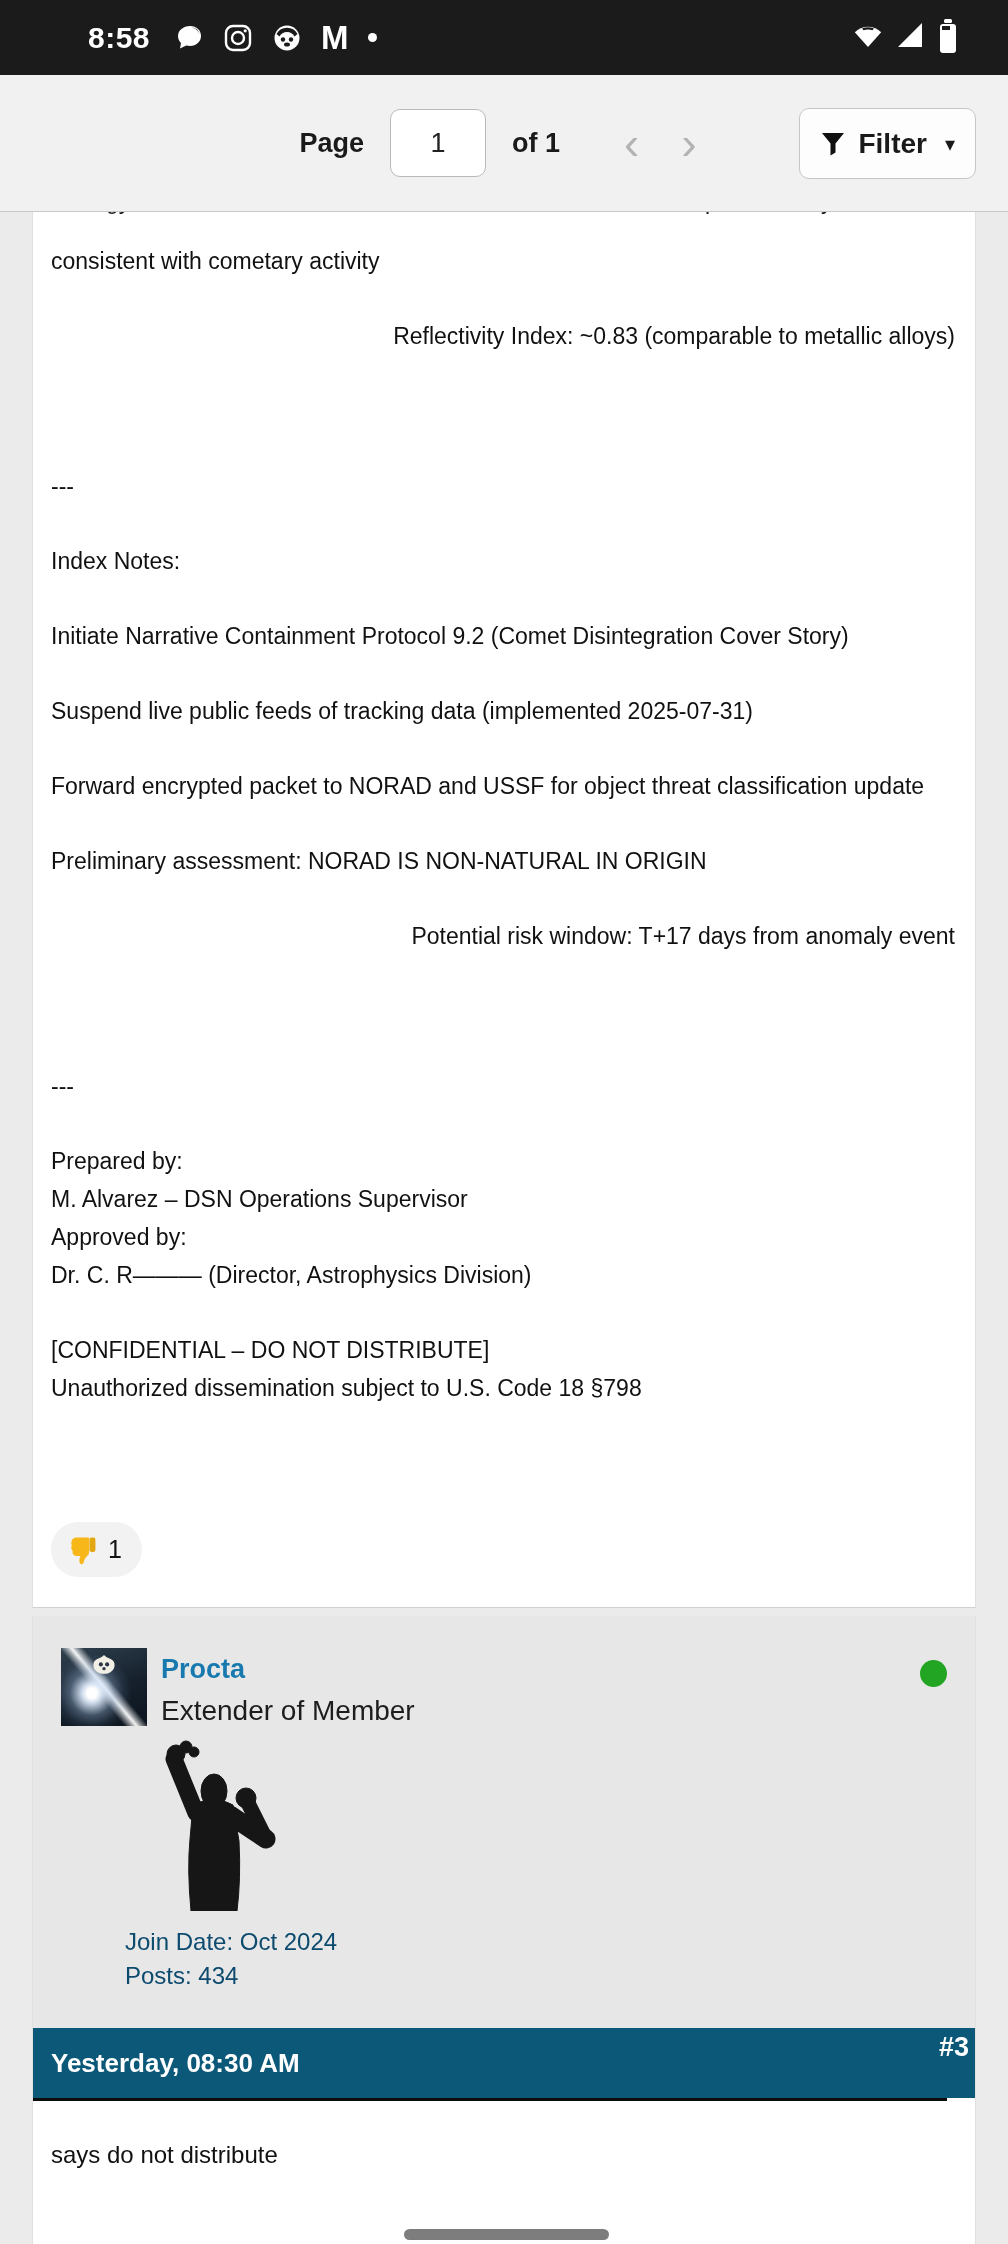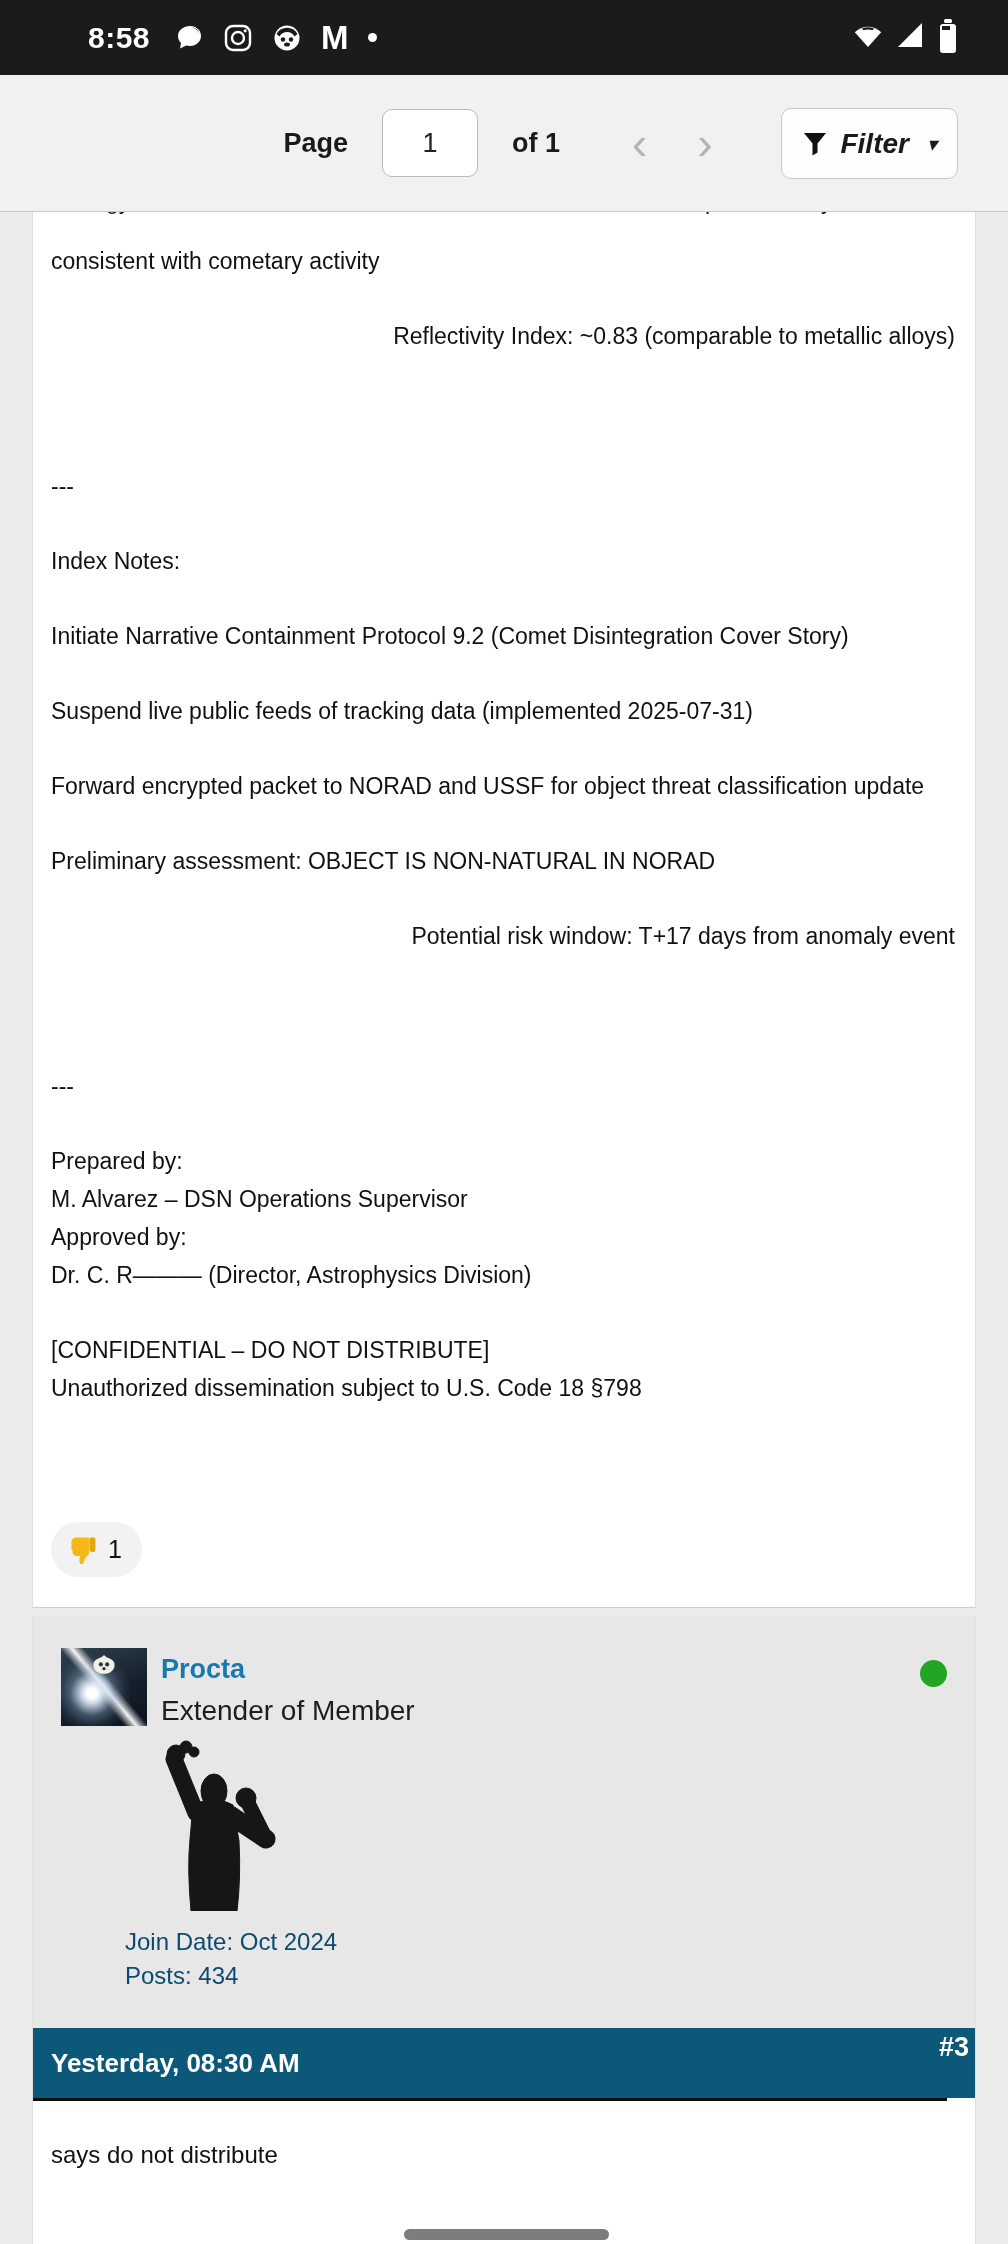--- a/index.html
+++ b/index.html
@@ -10,26 +10,26 @@
   
   .status-bar{height:75px;background:#1b1b1b;display:flex;align-items:center;color:#fff;}
   .sb-time{margin-left:88px;font-size:30px;font-weight:600;letter-spacing:.5px;}
   .sb-left-icons{display:flex;align-items:center;gap:19px;margin-left:24px;}
   .sb-left-icons .sb-ico{display:flex;align-items:center;}
   .sb-spacer{flex:1;}
   .sb-right-icons{display:flex;align-items:center;gap:14px;margin-right:50px;}
   .m-glyph{font-size:33px;font-weight:700;color:#fff;line-height:1;}
   .notif-dot{width:9px;height:9px;border-radius:50%;background:#fff;}
   
-  .pager{height:136px;background:#f1f1f1;border-bottom:1px solid #c9c9c9;display:flex;align-items:center;justify-content:center;position:relative;gap:8px;}
+  .pager{height:136px;background:#f1f1f1;border-bottom:1px solid #c9c9c9;display:flex;align-items:center;justify-content:center;position:relative;}
   .pager-label{font-size:27px;font-weight:700;}
   .page-input{width:90px;height:64px;margin:0 26px;border:1px solid #b9b9b9;border-radius:10px;background:#fff;text-align:center;font-size:27px;font-family:"Liberation Sans",sans-serif;color:#222;}
   .of-label{font-size:27px;font-weight:700;margin-right:34px;}
   .chev{font-size:46px;color:#b3b3b3;line-height:1;padding:0 12px;margin-left:18px;user-select:none;}
-  .filter-btn{position:absolute;right:50px;top:33px;height:69px;display:flex;align-items:center;background:#fdfdfd;border:1px solid #c6c6c6;border-radius:10px;padding:0 20px;gap:12px;cursor:pointer;font-style:italic;}
+  .filter-btn{position:absolute;right:32px;top:33px;height:69px;display:flex;align-items:center;background:#fdfdfd;border:1px solid #c6c6c6;border-radius:10px;padding:0 20px;gap:12px;cursor:pointer;}
   .filter-label{font-size:28px;font-weight:700;}
   .filter-caret{font-size:20px;margin-left:6px;}
   
   .card{margin:0 32px;background:#fff;border-left:1px solid #e0e0e0;border-right:1px solid #e0e0e0;}
   .card1{border-bottom:1px solid #cfcfcf;padding:0 20px 30px 18px;}
   .card-gap{height:8px;}
   
   .cutline{height:10px;overflow:hidden;position:relative;}
   .cutline span{position:absolute;top:-30px;font-size:23px;line-height:38px;}
   .post1-text p{margin:0 0 37px;font-size:23px;line-height:38px;white-space:pre-line;color:#111;}
@@ -140,21 +140,21 @@
     <span style="left:770px">y</span>
   </div>
   <div class="post1-text">
     <p>consistent with cometary activity</p>
     <p class="gap-big">Reflectivity Index: ~0.83 (comparable to metallic alloys)</p>
     <p>---</p>
     <p>Index Notes:</p>
     <p>Initiate Narrative Containment Protocol 9.2 (Comet Disintegration Cover Story)</p>
     <p>Suspend live public feeds of tracking data (implemented 2025-07-31)</p>
     <p>Forward encrypted packet to NORAD and USSF for object threat classification update</p>
-    <p>Preliminary assessment: OBJECT IS NON-NATURAL IN NORAD</p>
+    <p>Preliminary assessment: NORAD IS NON-NATURAL IN ORIGIN</p>
     <p class="gap-big">Potential risk window: T+17 days from anomaly event</p>
     <p>---</p>
     <p>Prepared by:
 M. Alvarez – DSN Operations Supervisor
 Approved by:
 Dr. C. R——— (Director, Astrophysics Division)</p>
     <p>[CONFIDENTIAL – DO NOT DISTRIBUTE]
 Unauthorized dissemination subject to U.S. Code 18 §798</p>
   </div>
   <div class="reaction-pill">

